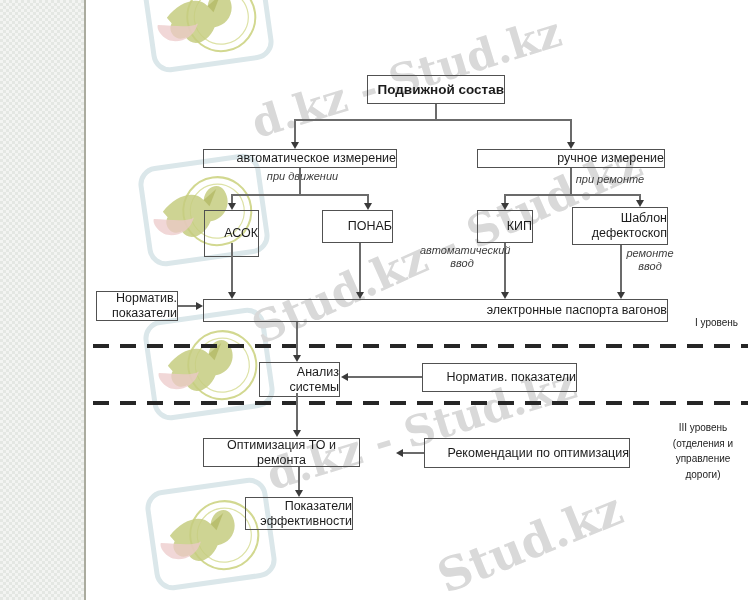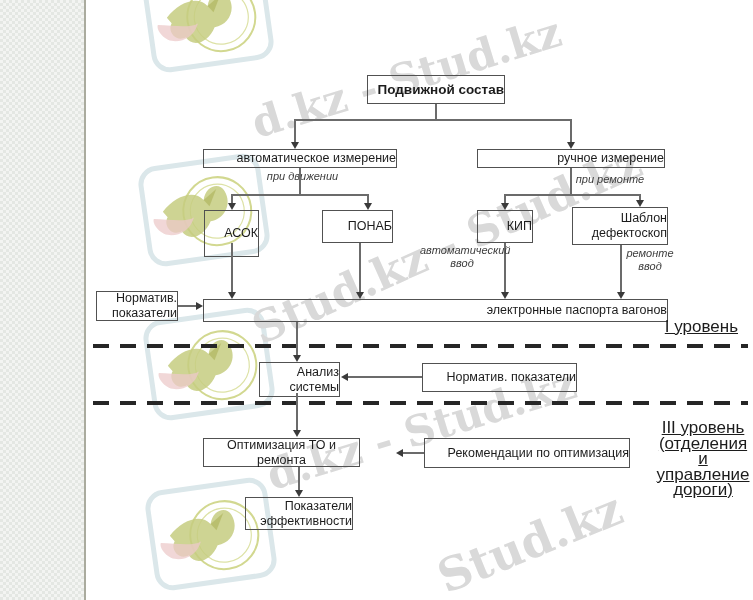--- a/index.html
+++ b/index.html
@@ -31,21 +31,21 @@
   .hline{position:absolute;height:1.5px;background:#6b6b6b;z-index:2;}
   .arrow-down{position:absolute;width:0;height:0;border-left:4px solid transparent;
     border-right:4px solid transparent;border-top:7px solid #3a3a3a;z-index:2;}
   .arrow-left{position:absolute;width:0;height:0;border-top:4px solid transparent;
     border-bottom:4px solid transparent;border-right:7px solid #3a3a3a;z-index:2;}
   .arrow-right{position:absolute;width:0;height:0;border-top:4px solid transparent;
     border-bottom:4px solid transparent;border-left:7px solid #3a3a3a;z-index:2;}
 
   .note{position:absolute;font-style:italic;font-size:11px;color:#3d3d3d;
     text-align:center;line-height:1.2;z-index:2;}
-  .lvl{position:absolute;font-size:17px;color:#1c1c1c;line-height:1.2;z-index:2;text-decoration:underline;}
+  .lvl{position:absolute;font-size:10px;color:#1c1c1c;line-height:1.2;z-index:2;}
 
   .dash{position:absolute;left:93px;width:655px;height:3.5px;z-index:2;
     background:repeating-linear-gradient(90deg,#262626 0 16px,transparent 16px 27px);}
 </style>
 </head>
 <body>
 
 <div id="stage">
 
   <svg width="0" height="0" style="position:absolute">

